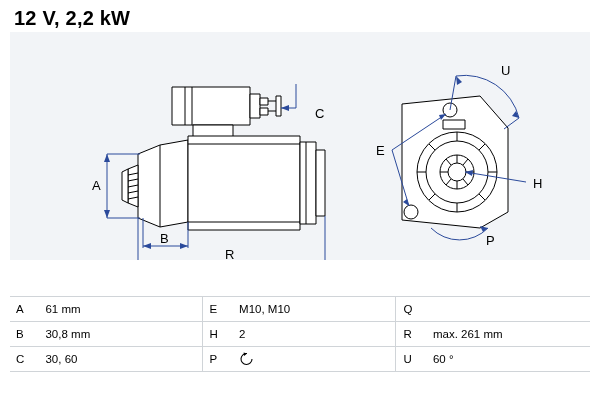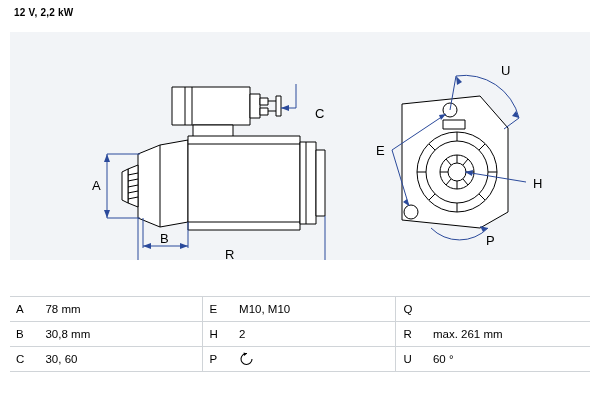--- a/index.html
+++ b/index.html
@@ -17,21 +17,21 @@
   .page {
     position: relative;
     width: 600px;
     height: 400px;
     box-sizing: border-box;
   }
   .title {
     position: absolute;
     left: 14px;
     top: 7px;
-    font-size: 10px;
+    font-size: 20px;
     font-weight: bold;
     letter-spacing: 0.2px;
     text-align: center;
   }
   .diagram-area {
     position: absolute;
     left: 10px;
     top: 32px;
     width: 580px;
     height: 228px;
@@ -207,21 +207,21 @@
         <text x="476" y="213">P</text>
       </g>
     </svg>
   </div>
 
 
   <table class="tech">
     <tbody>
       <tr>
         <td class="key">A</td>
-        <td class="val">78 mm</td>
+        <td class="val">61 mm</td>
         <td class="sep"></td>
         <td class="key">E</td>
         <td class="val">M10, M10</td>
         <td class="sep"></td>
         <td class="key">Q</td>
         <td class="val"></td>
       </tr>
       <tr>
         <td class="key">B</td>
         <td class="val">30,8 mm</td>

